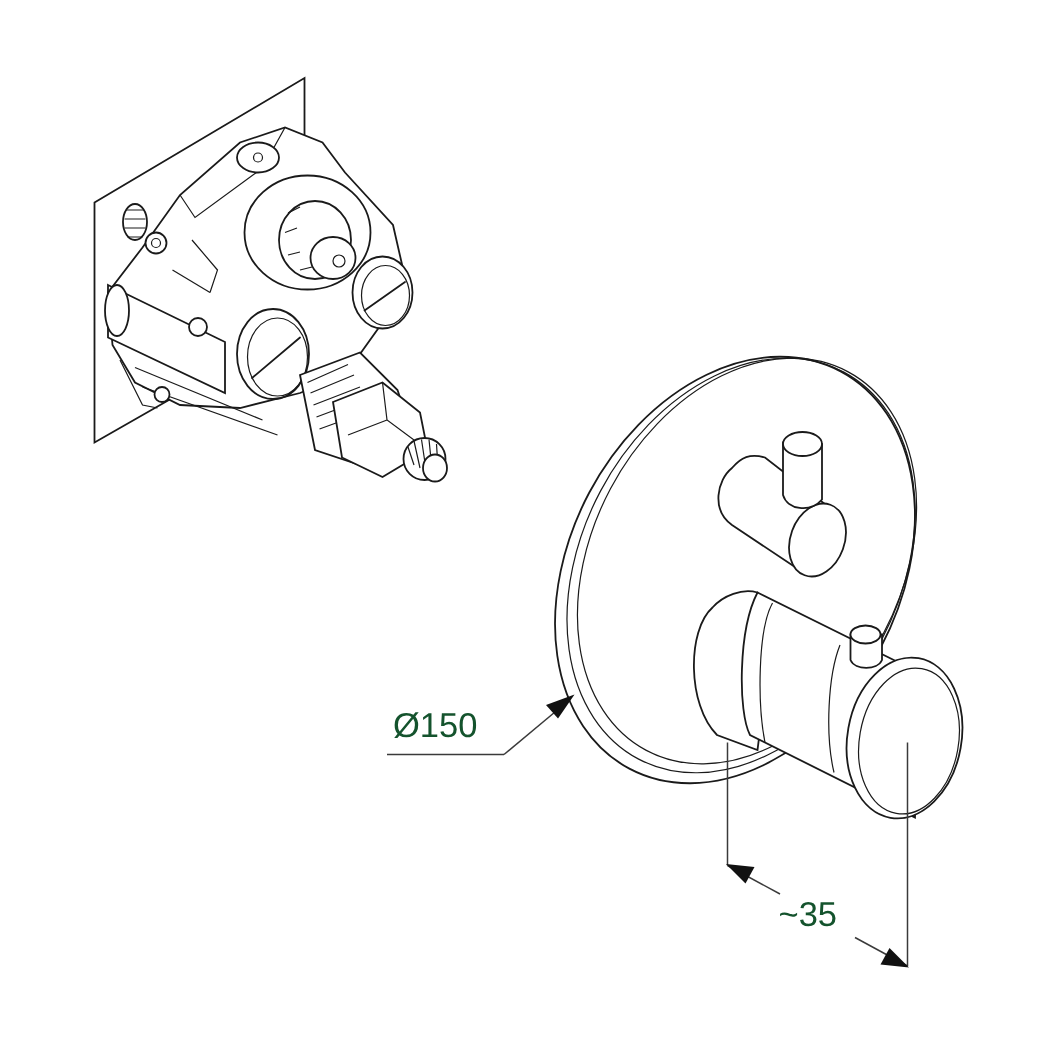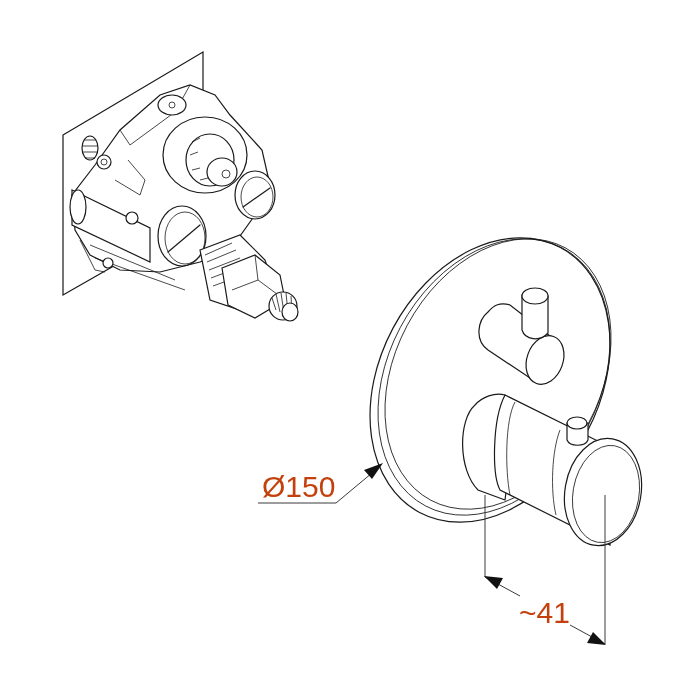--- a/index.html
+++ b/index.html
@@ -3,21 +3,21 @@
 <meta charset="utf-8">
 <style>
   html, body { margin: 0; padding: 0; background: #ffffff; }
   body { width: 700px; height: 700px; position: relative; overflow: hidden; font-family: "Liberation Sans", sans-serif; }
   #canvas { position: absolute; left: 0; top: 0; width: 700px; height: 700px; }
   .ln { fill: none; stroke: #1a1a1a; stroke-width: 1.2; stroke-linejoin: round; stroke-linecap: round; }
   .lt { fill: none; stroke: #1a1a1a; stroke-width: 0.8; }
   .wf { fill: #ffffff; stroke: #1a1a1a; stroke-width: 1.2; }
   .dim { fill: none; stroke: #3a3a3a; stroke-width: 1; }
   .arrow { fill: #111111; }
-  .label { position: absolute; font-size: 30px; color: #c2410c; line-height: 1; }
+  .label { position: absolute; font-size: 23px; color: #14532d; line-height: 1; }
 </style>
 </head>
 <body>
 
 <svg id="canvas" viewBox="0 0 700 700" xmlns="http://www.w3.org/2000/svg">
 
   <g>
 
     <polygon class="wf" points="63,135 203,52 203,215 63,295"></polygon>
 
@@ -103,13 +103,13 @@
     <line class="dim" x1="485" y1="495" x2="485" y2="577"></line>
     <line class="dim" x1="605" y1="495" x2="605" y2="644"></line>
     <line class="dim" x1="485" y1="577" x2="520" y2="596"></line>
     <polygon class="arrow" points="484,576 503,578 497,589"></polygon>
     <line class="dim" x1="570" y1="625" x2="605" y2="644"></line>
     <polygon class="arrow" points="606,645 587,643 593,632"></polygon>
   </g>
 </svg>
 
 <div class="label" style="left:262px; top:472px;">Ø150</div>
-<div class="label" style="left:519px; top:598px;">~41</div>
+<div class="label" style="left:519px; top:598px;">~35</div>
 
 </body></html>

